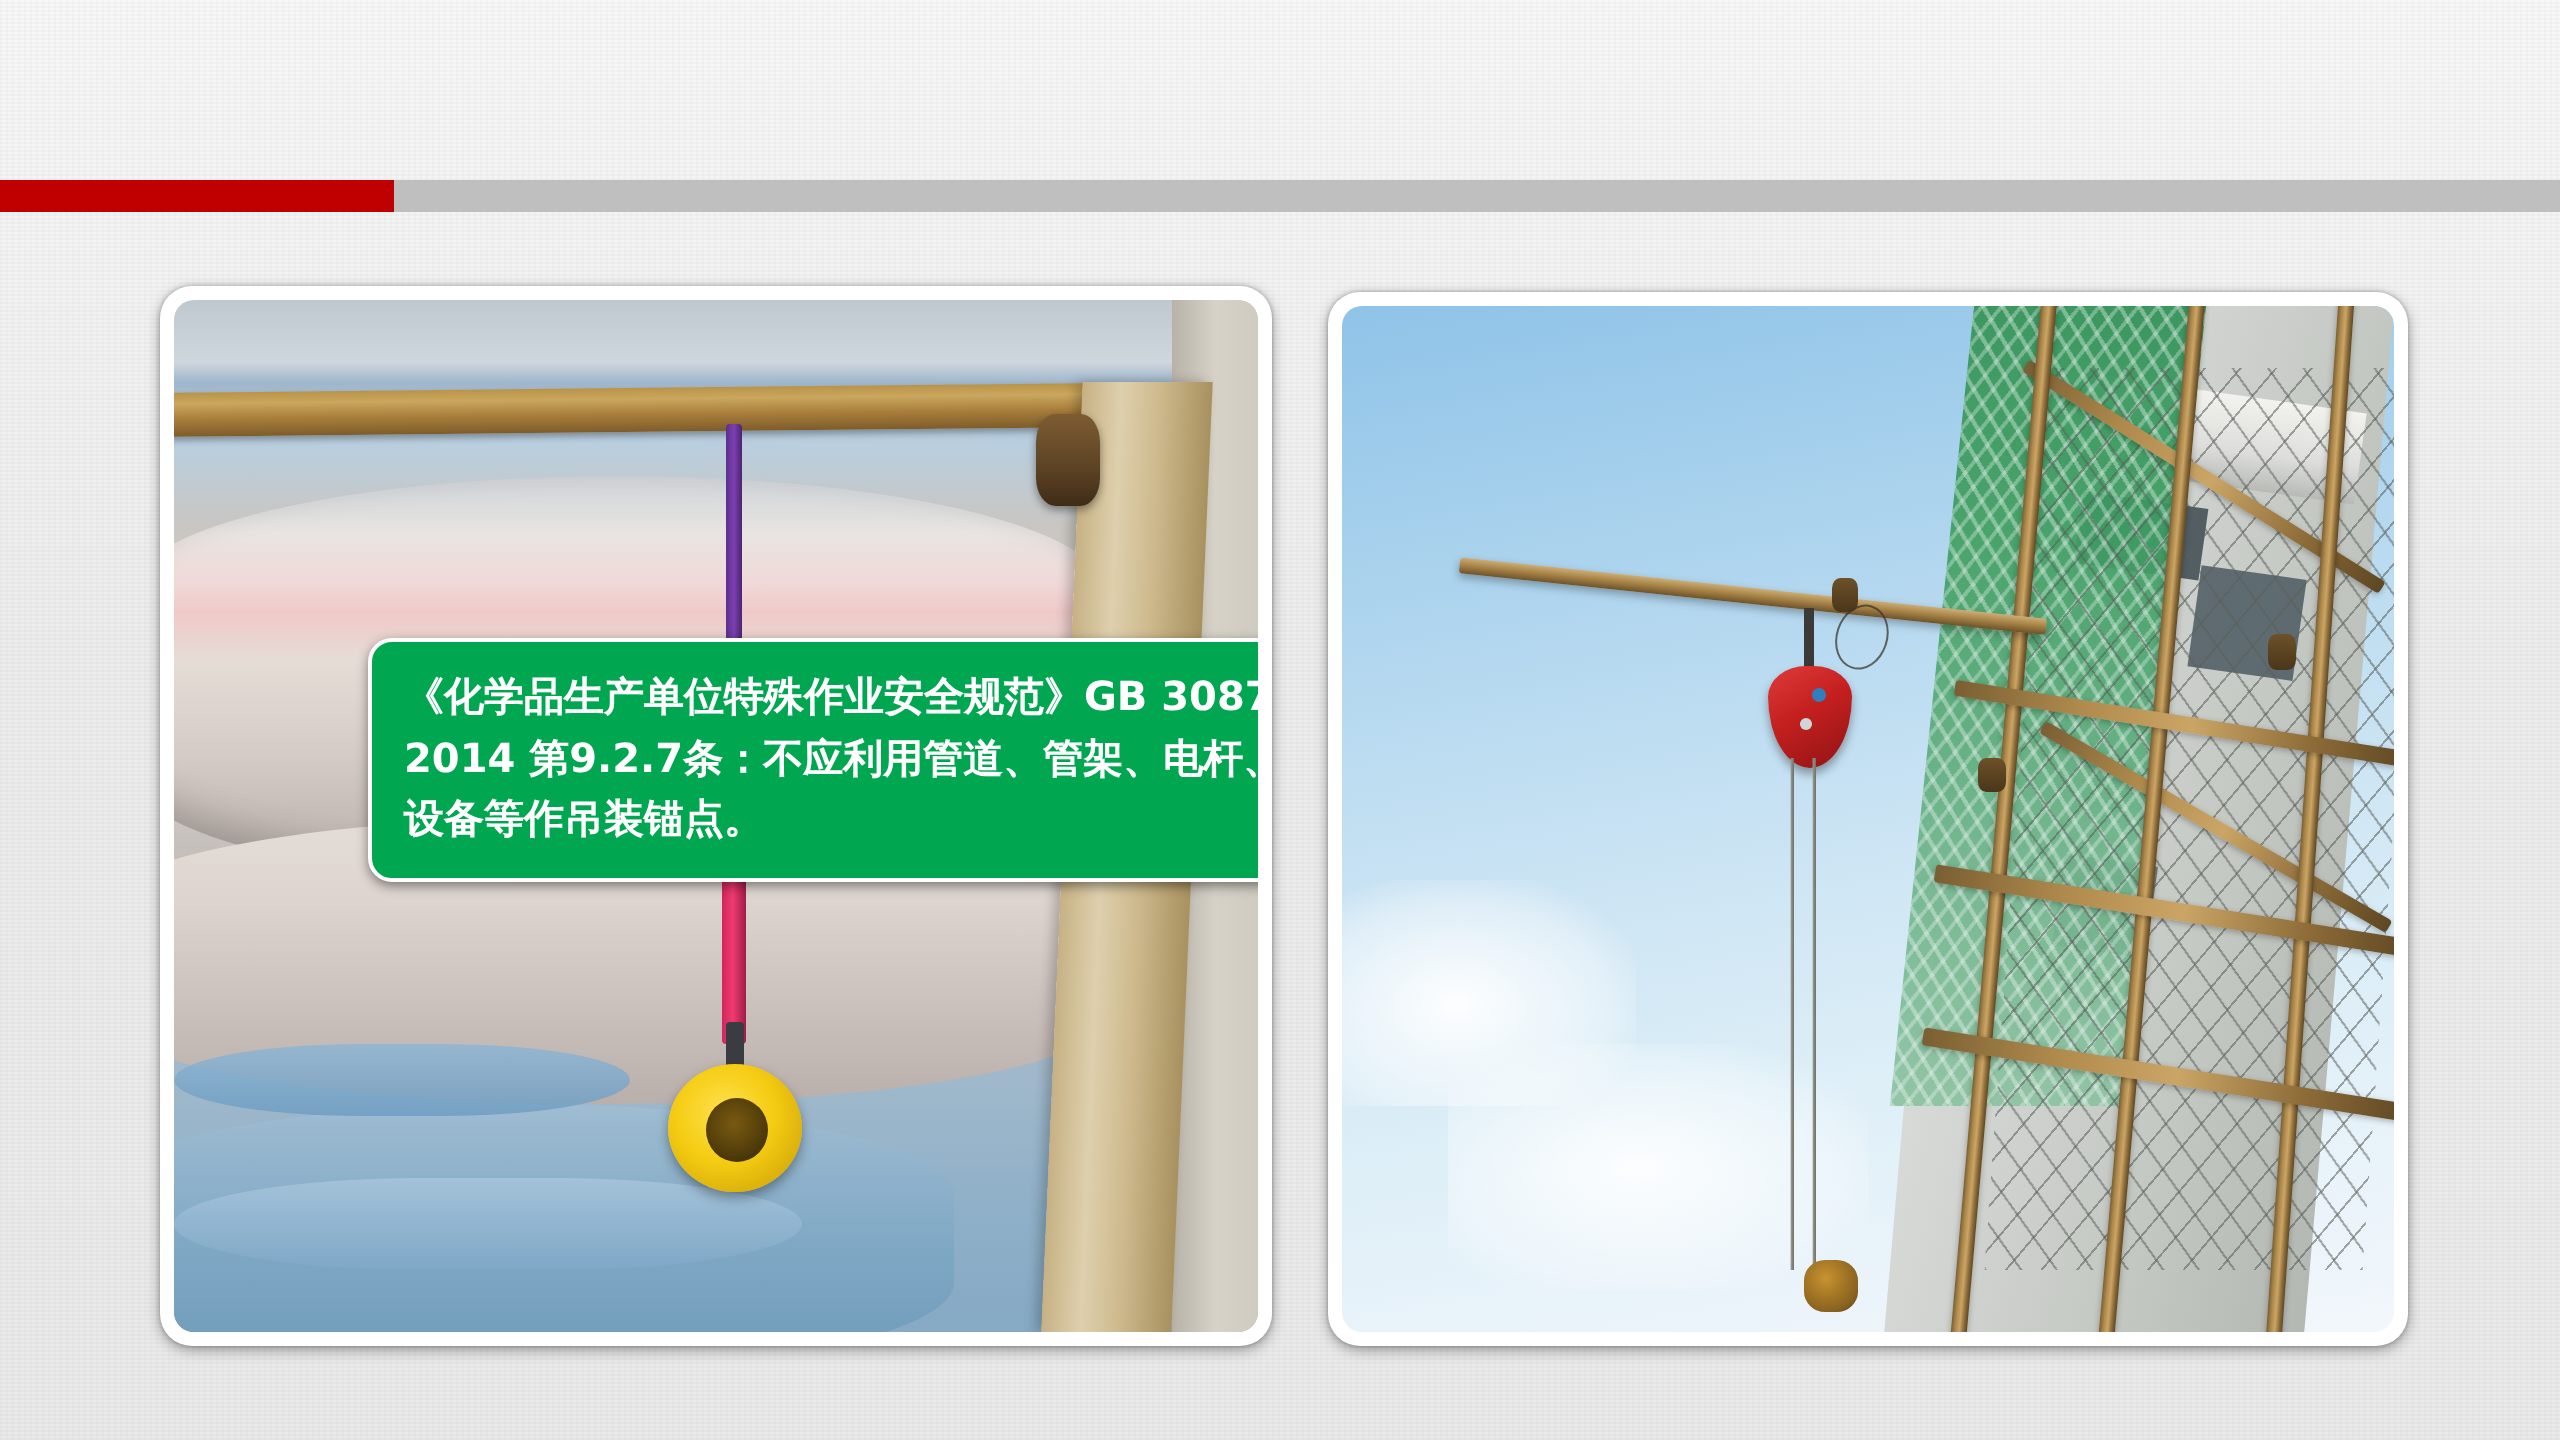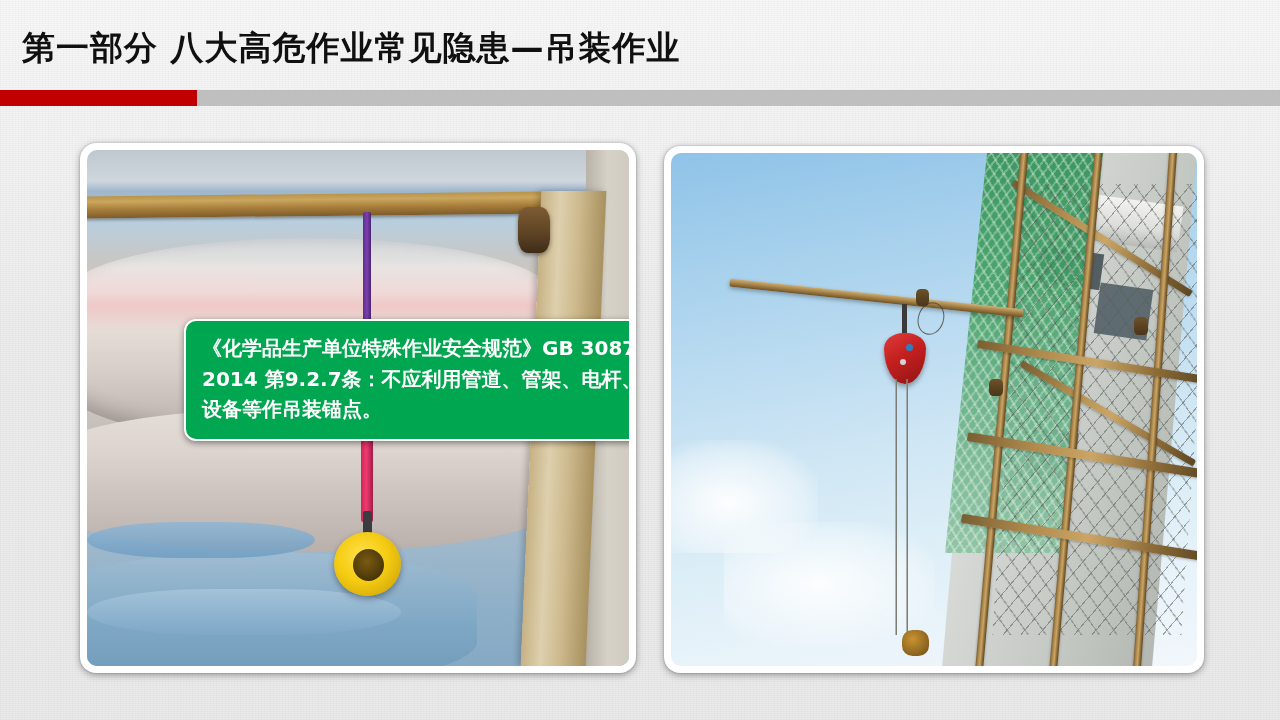--- a/index.html
+++ b/index.html
@@ -402,21 +402,20 @@
   .callout-text.body { font-size: 20px; }
 
   
   #green-left  { left: 97px;  top: 169px; width: 518px; height: 122px; }
 </style>
 </head>
 <body>
 
 <div class="slide">
 
-  <div class="title-text">第一部分  八大高危作业常见隐患—吊装作业</div>
 
   <div class="bar-wrap">
     <div class="bar-red"></div>
     <div class="bar-gray"></div>
   </div>
 
   <div class="photo-frame left">
     <div class="photo-inner">
       <div class="pipe-scene">
         <div class="pipe-main"></div>

